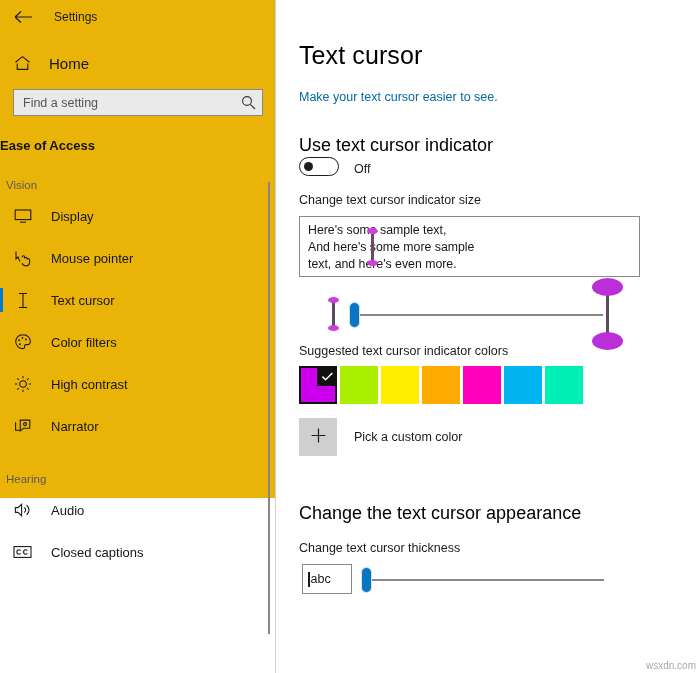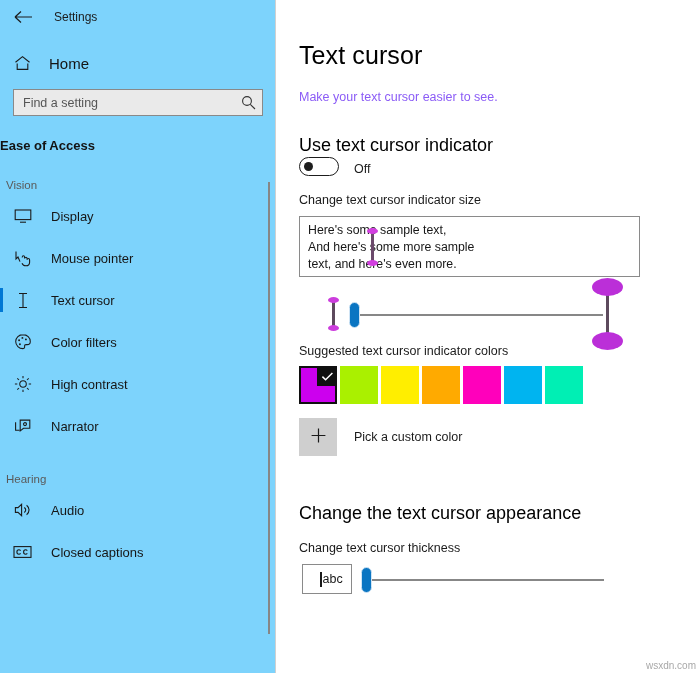--- a/index.html
+++ b/index.html
@@ -6,22 +6,22 @@
   html, body {
     width: 700px; height: 673px;
     font-family: "Liberation Sans", sans-serif;
     background: #ffffff;
     overflow: hidden;
   }
   .app { display: flex; width: 700px; height: 673px; position: relative; }
 
   
   .sidebar {
-    width: 276px; height: 673px;
-    background: #7dd3fc;
+    width: 276px; height: 498px;
+    background: #eab308;
     position: relative;
     flex-shrink: 0;
   }
   .titlebar {
     height: 34px; display: flex; align-items: center;
     padding-left: 10px; gap: 18px;
   }
   .back-btn {
     width: 26px; height: 26px;
     display: flex; align-items: center; justify-content: center;
@@ -90,21 +90,21 @@
     width: 1px; height: 673px; background: #d0d0d0;
   }
 
   
   .main {
     flex: 1; height: 673px; background: #fff;
     padding: 41px 0 0 23px; position: relative;
     overflow: hidden;
   }
   .page-title { font-size: 25px; color: #000; font-weight: normal; letter-spacing: .1px; }
-  .page-sub { font-size: 12.5px; color: #8b5cf6; margin-top: 20px; }
+  .page-sub { font-size: 12.5px; color: #0369a1; margin-top: 20px; }
 
   .h2 { font-size: 18px; color: #000; font-weight: normal; margin-top: 31px; }
   .field-label { font-size: 12.5px; color: #1b1b1b; margin-top: 17px; }
 
   
   .toggle-row { display: flex; align-items: flex-end; gap: 15px; margin-top: 1px; }
   .toggle {
     width: 40px; height: 19px; border-radius: 10px;
     border: 1.6px solid #1d1d1d; background: #fff;
     position: relative; flex-shrink: 0;
@@ -198,21 +198,21 @@
   }
   .custom-label { font-size: 12.5px; color: #1b1b1b; }
 
   .h2-bottom { font-size: 18px; color: #000; font-weight: normal; margin-top: 47px; }
 
   .thick-row { position: relative; margin-top: 9px; height: 32px; width: 341px; }
   .abc-box {
     position: absolute; left: 3px; top: 0;
     width: 50px; height: 30px;
     border: 1.3px solid #8a8a8a; background: #fff;
-    display: flex; align-items: center; padding-left: 17px;
+    display: flex; align-items: center; padding-left: 5px;
   }
   .abc-caret {
     width: 1.5px; height: 15px; background: #1a1a1a; margin-right: 1px;
   }
   .abc-text { font-size: 12.5px; color: #171717; }
   .thick-track {
     position: absolute; left: 67px; top: 15px;
     width: 238px; height: 2px; background: #878787;
   }
   .thick-thumb {

